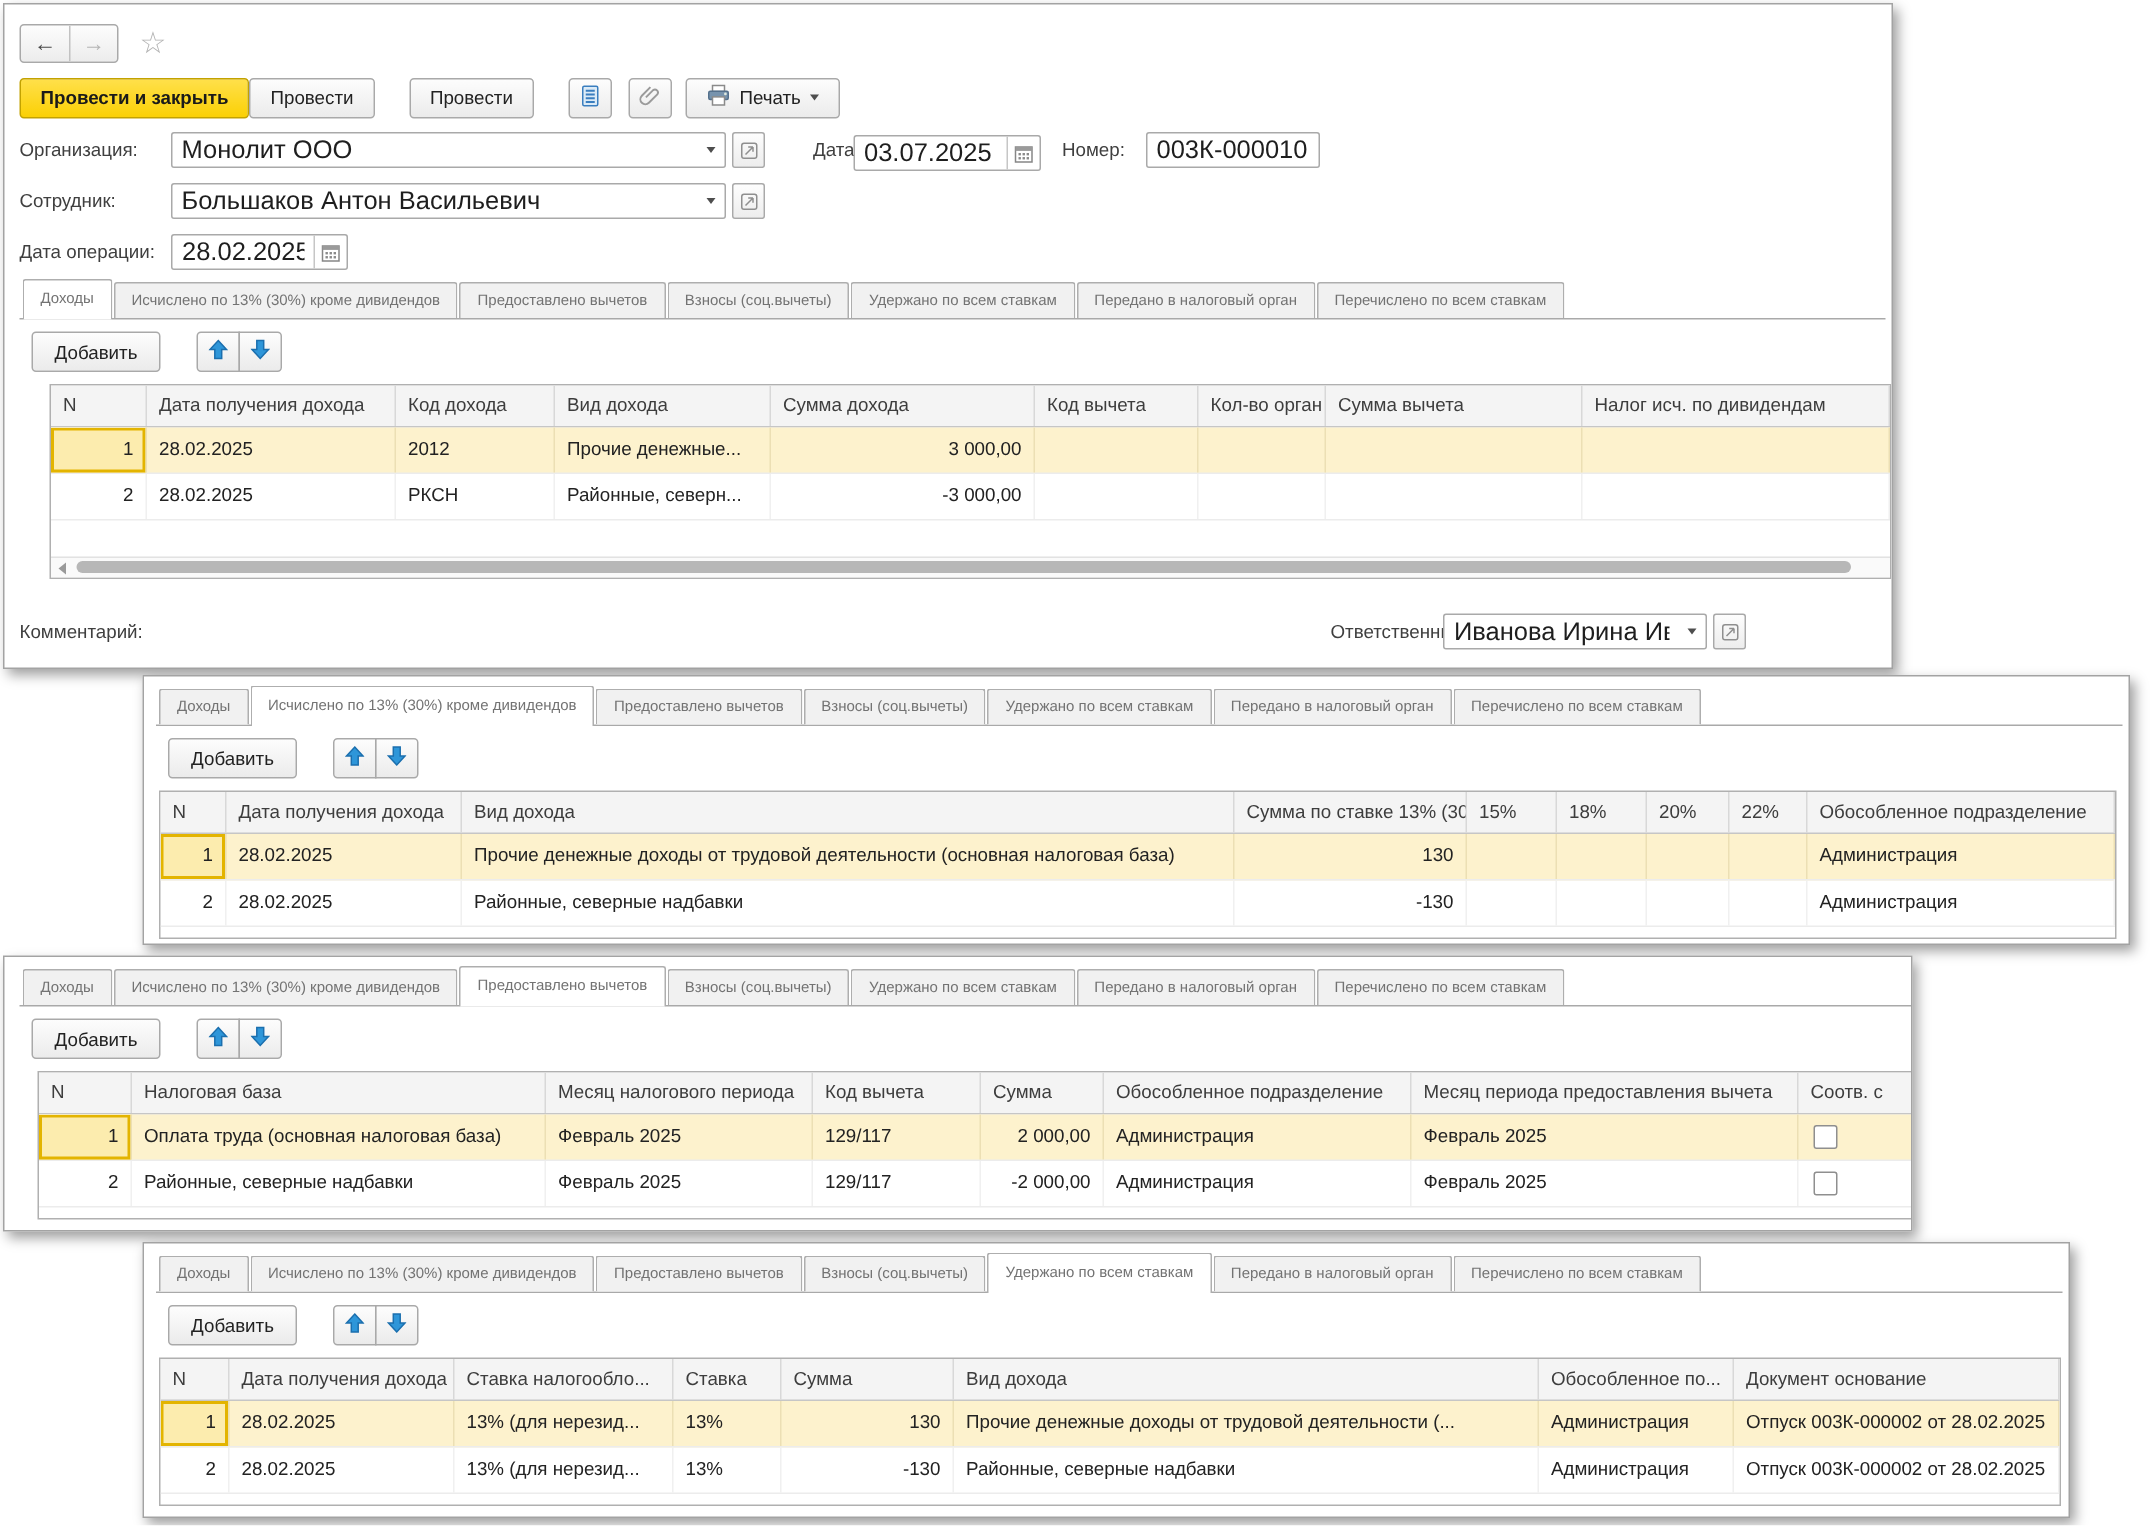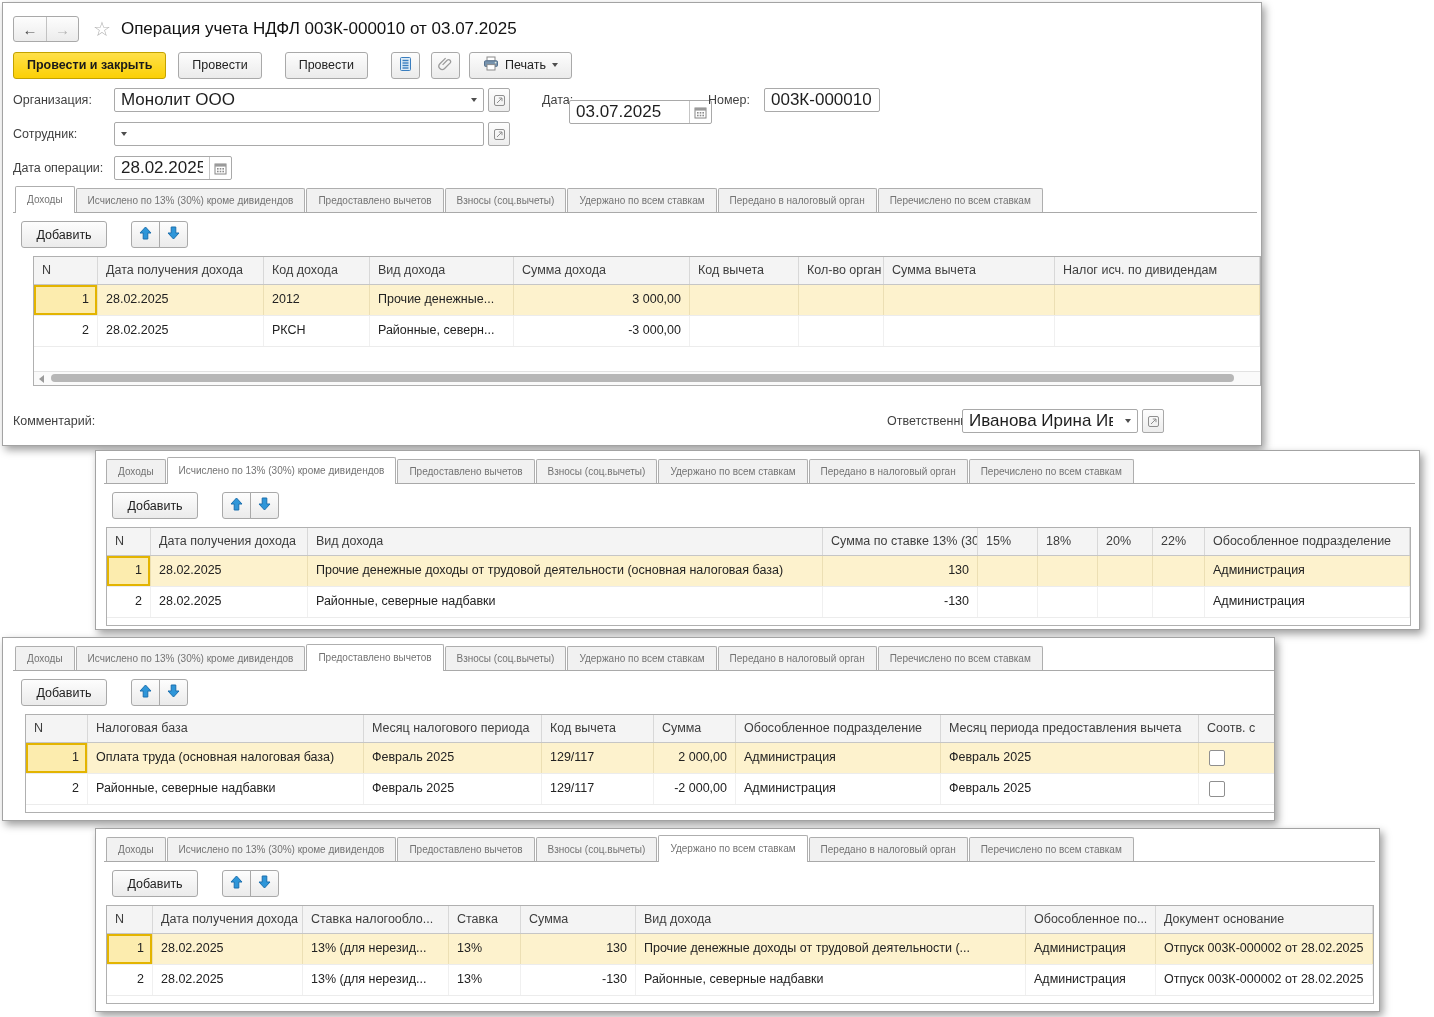--- a/index.html
+++ b/index.html
@@ -91,25 +91,24 @@
     <div class="titlebar">
       <span class="navgrp">
         <button class="navbtn">
           <span class="arr-glyph back">←</span>
         </button>
         <button class="navbtn">
           <span class="arr-glyph fwd">→</span>
         </button>
       </span>
       <span class="star">☆</span>
-      <h1 class="title">Операция учета НДФЛ 003К-000010 от 03.07.2025</h1>
     </div>
 
     <div class="toolbar">
-      <button class="btn btn-primary" style="margin-right:12px">Провести и закрыть</button>
+      <button class="btn btn-primary" style="">Провести и закрыть</button>
       <button class="btn" style="margin-right:23px">Провести</button>
       <button class="btn" style="margin-right:23px">Провести</button>
       <button class="btn icon-btn" style="margin-right:11px">
         <span>
           <svg width="15" height="16" viewBox="0 0 15 16">
               <rect x="2.5" y="1.5" width="10" height="13" rx="1" fill="#dcebf7" stroke="#3a7ebf"></rect>
               <g stroke="#3a7ebf" stroke-width="1.4">
                 <line x1="4.5" y1="4.5" x2="10.5" y2="4.5"></line>
                 <line x1="4.5" y1="7" x2="10.5" y2="7"></line>
                 <line x1="4.5" y1="9.5" x2="10.5" y2="9.5"></line>
@@ -147,21 +146,21 @@
         </span>
     </div>
     <button class="openbtn" style="left:485px;top:85px">
       <svg width="13" height="13" viewBox="0 0 13 13">
           <rect x="1.5" y="1.5" width="10" height="10" rx="1.5" fill="none" stroke="#8f8f8f"></rect>
           <path d="M4 9 L9 4 M9 4 H5.8 M9 4 V7.2" stroke="#8f8f8f" fill="none"></path>
         </svg>
     </button>
 
     <label class="flabel" style="left:539px;top:85px">Дата:</label>
-    <div class="input" style="left:566px;top:97px;width:143px">
+    <div class="input" style="left:566px;top:87px;width:125px">
       <input class="val" value="03.07.2025" style="">
       <span class="calseg">
         <svg width="13" height="13" viewBox="0 0 13 13">
             <rect x="1" y="2" width="11" height="10" fill="#fff" stroke="#868686"></rect>
             <rect x="1" y="2" width="11" height="2.6" fill="#9a9a9a"></rect>
             <g fill="#8a8a8a">
               <rect x="3" y="6" width="1.6" height="1.6"></rect>
               <rect x="5.7" y="6" width="1.6" height="1.6"></rect>
               <rect x="8.4" y="6" width="1.6" height="1.6"></rect>
               <rect x="3" y="8.7" width="1.6" height="1.6"></rect>
@@ -171,20 +170,21 @@
           </svg>
       </span>
     </div>
     <label class="flabel" style="left:705px;top:85px">Номер:</label>
     <div class="input" style="left:761px;top:85px;width:116px">
       <input class="val" value="003К-000010" style="">
     </div>
 
     <label class="flabel" style="left:10px;top:119px">Сотрудник:</label>
     <div class="input" style="left:111px;top:119px;width:370px">
+      <input class="val" value="Большаков Антон Васильевич" style="">
       <span class="ddseg">
           <i class="caret"></i>
         </span>
     </div>
     <button class="openbtn" style="left:485px;top:119px">
       <svg width="13" height="13" viewBox="0 0 13 13">
           <rect x="1.5" y="1.5" width="10" height="10" rx="1.5" fill="none" stroke="#8f8f8f"></rect>
           <path d="M4 9 L9 4 M9 4 H5.8 M9 4 V7.2" stroke="#8f8f8f" fill="none"></path>
         </svg>
     </button>

